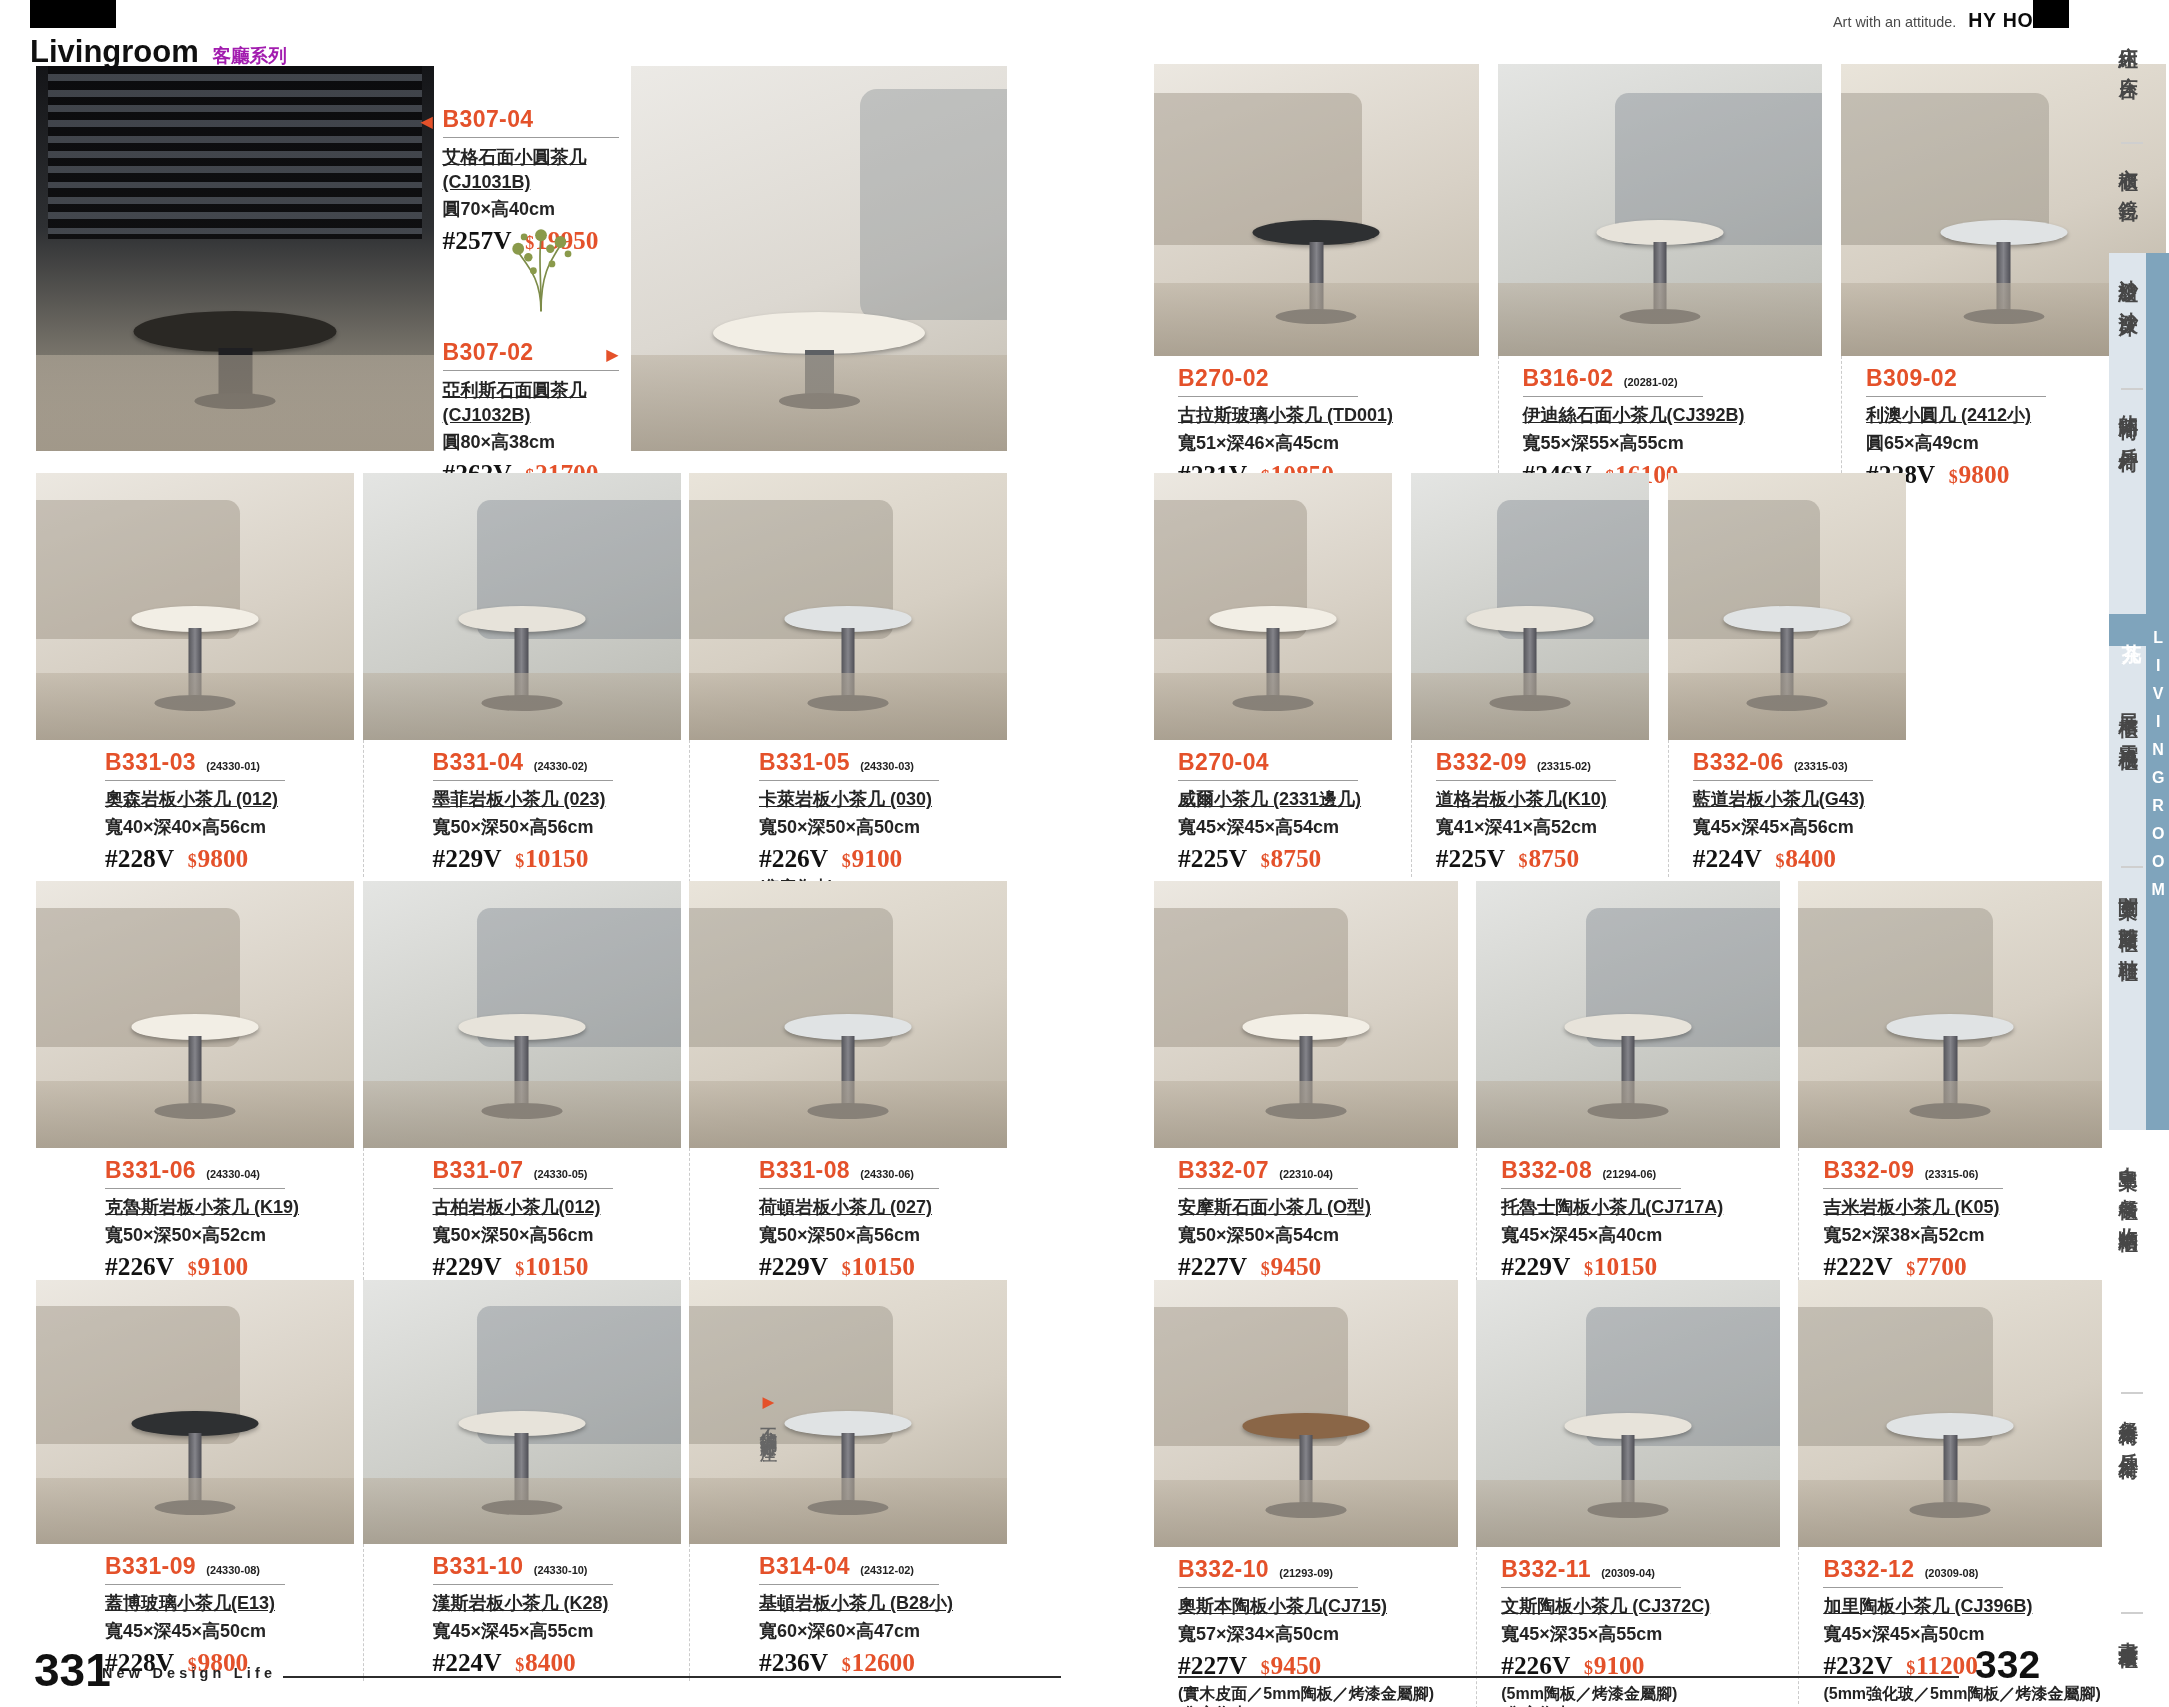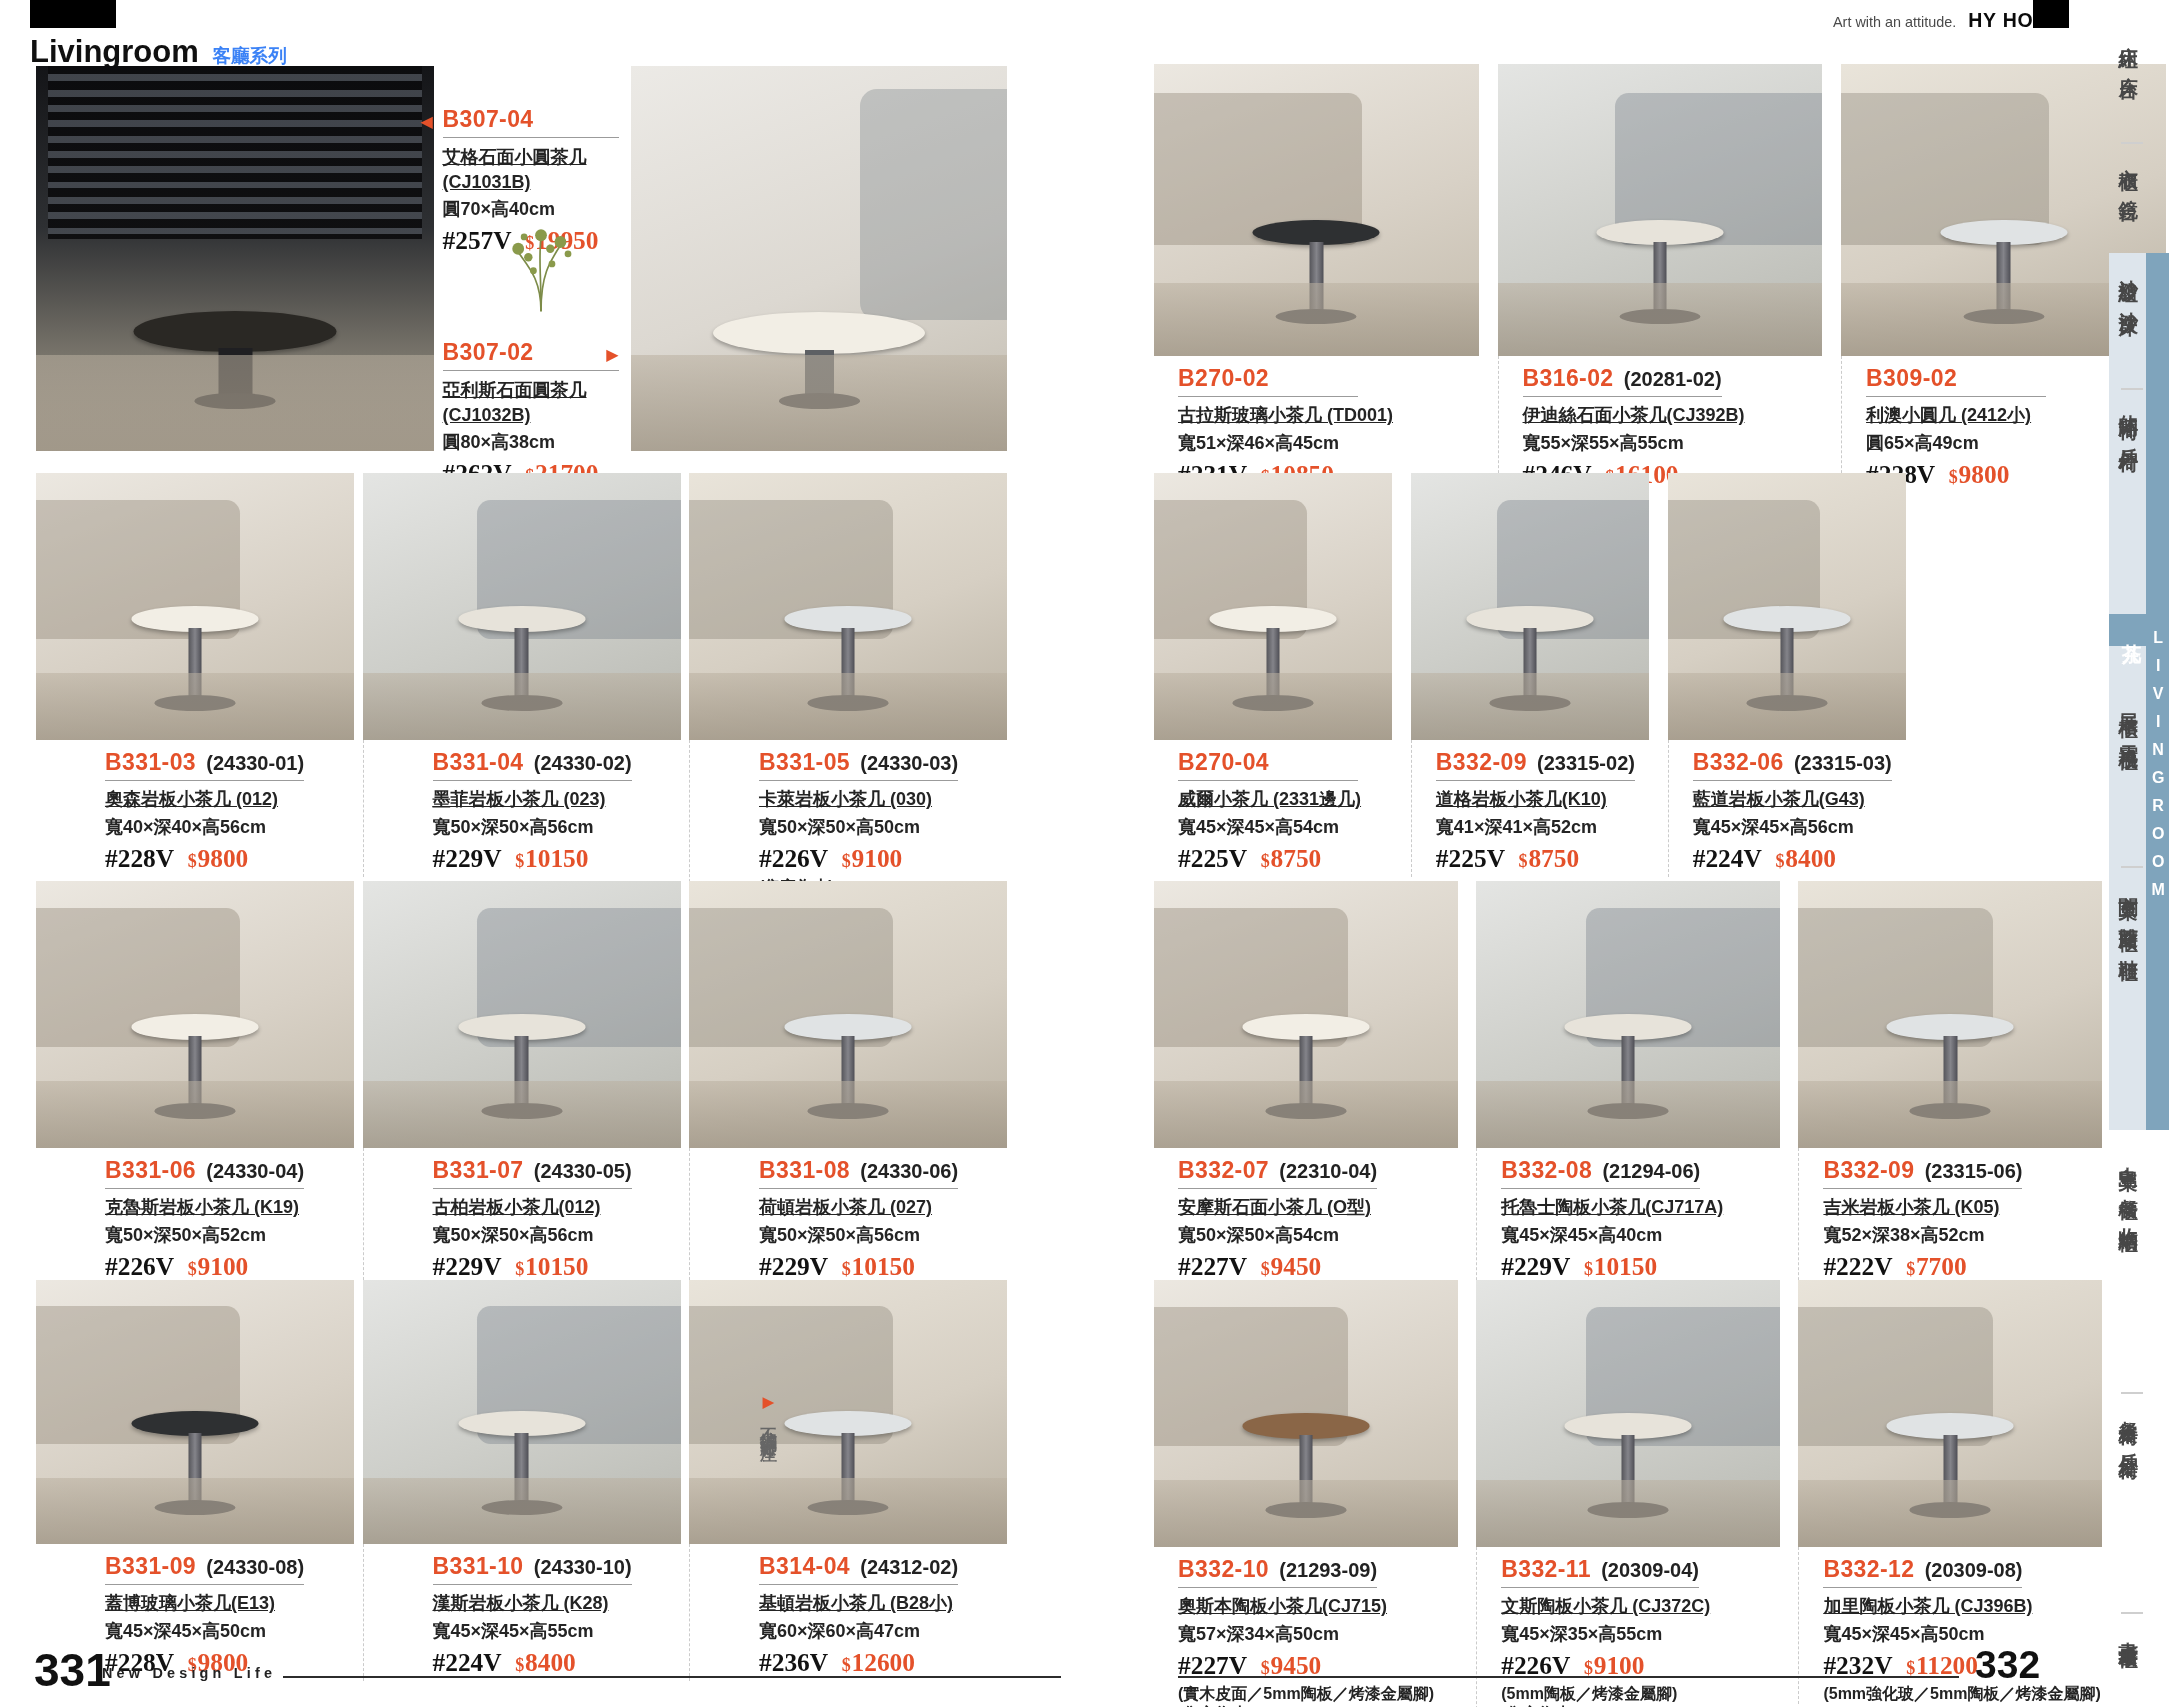--- a/index.html
+++ b/index.html
@@ -4,21 +4,21 @@
 <style>
   :root{ --accent:#e4512a; --ink:#1d1d1d; --blue:#7fa4bc; --panel:#dde5ec; }
   *{ margin:0; padding:0; box-sizing:border-box; }
   body{ background:#fff; font-family:"Liberation Sans","DejaVu Sans",sans-serif; }
   .sheet{ position:relative; width:2170px; height:1708px; background:#fff; overflow:hidden; }
 
   
   .logo-block{ position:absolute; left:30px; top:0; width:86px; height:28px; background:#000; }
   .page-title{ position:absolute; left:30px; top:34px; display:flex; align-items:baseline; gap:13.6px; }
   .page-title .en{ font-size:31px; font-weight:800; color:#101010; }
-  .page-title .zh{ font-size:18.6px; font-weight:700; color:#3b82f6; }
+  .page-title .zh{ font-size:18.6px; font-weight:700; color:#a21caf; }
   .brand{ position:absolute; left:1833px; top:8.5px; display:flex; align-items:baseline; gap:12px; }
   .brand .tagline{ font-size:14.4px; color:#4a4a4a; }
   .brand .brand-name{ font-size:19.5px; font-weight:800; color:#0b0b0b; letter-spacing:0.8px; }
   .brand-block{ position:absolute; left:2033px; top:0; width:36px; height:28px; background:#000; }
 
   
   .row{ position:absolute; display:flex; }
   .grid-row.pl{ gap:8.5px; } .grid-row.pr{ gap:18.6px; }
   #l-row1{ left:36px; top:66px;  width:971px; height:385px; }
   #l-row2{ left:36px; top:473px; width:971px; }
@@ -70,21 +70,21 @@
   .feat-p2 .tbl-stem{ height:49px; width:29px; background:#5d6064; }
 
   
   .info{ position:relative; padding:8.5px 0 0 69px; min-height:129px; }
   .pr .info{ padding-left:24px; }
   .grid-row .card + .card .info{ border-left:1.7px dashed #cbcbcb; }
   .code-row{ position:relative; display:flex; align-items:baseline; gap:10.2px;
           border-bottom:1.7px solid #9b9b9b; padding-bottom:4.2px; margin-bottom:6.8px;
           width:max-content; min-width:180px; }
   .code{ color:var(--accent); font-size:23px; font-weight:800; letter-spacing:0.4px; }
-  .subcode{ color:#222; font-size:20px; font-weight:700; }
+  .subcode{ color:#222; font-size:11px; font-weight:700; }
   .name{ font-size:18px; font-weight:600; color:#242424; margin-bottom:3.4px;text-decoration:underline; }
   .size{ font-size:18px; font-weight:700; color:#242424; margin-bottom:5.1px; }
   .price-row{ display:flex; align-items:baseline; gap:13.6px;font-family:Liberation Serif, serif; }
   .points{ font-size:25.4px; font-weight:800; color:#121212; }
   .price{ color:var(--accent); font-size:25.4px; font-weight:800; white-space:nowrap; }
   .price .cur{ font-size:18px; margin-right:0.8px; }
   .notes{ margin-top:4.2px; font-size:16px; font-weight:600; color:#242424; line-height:1.25; }
 
   
   .feat-mid{ width:197px; position:relative; }

